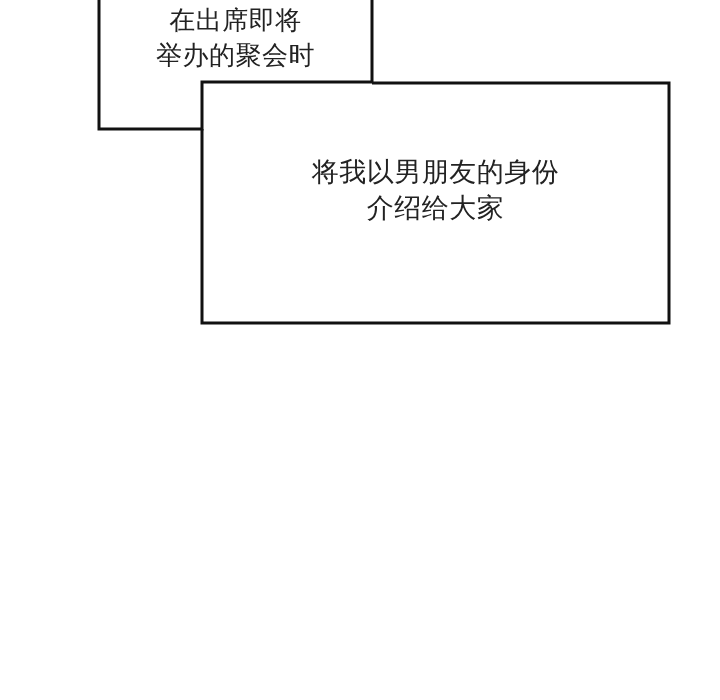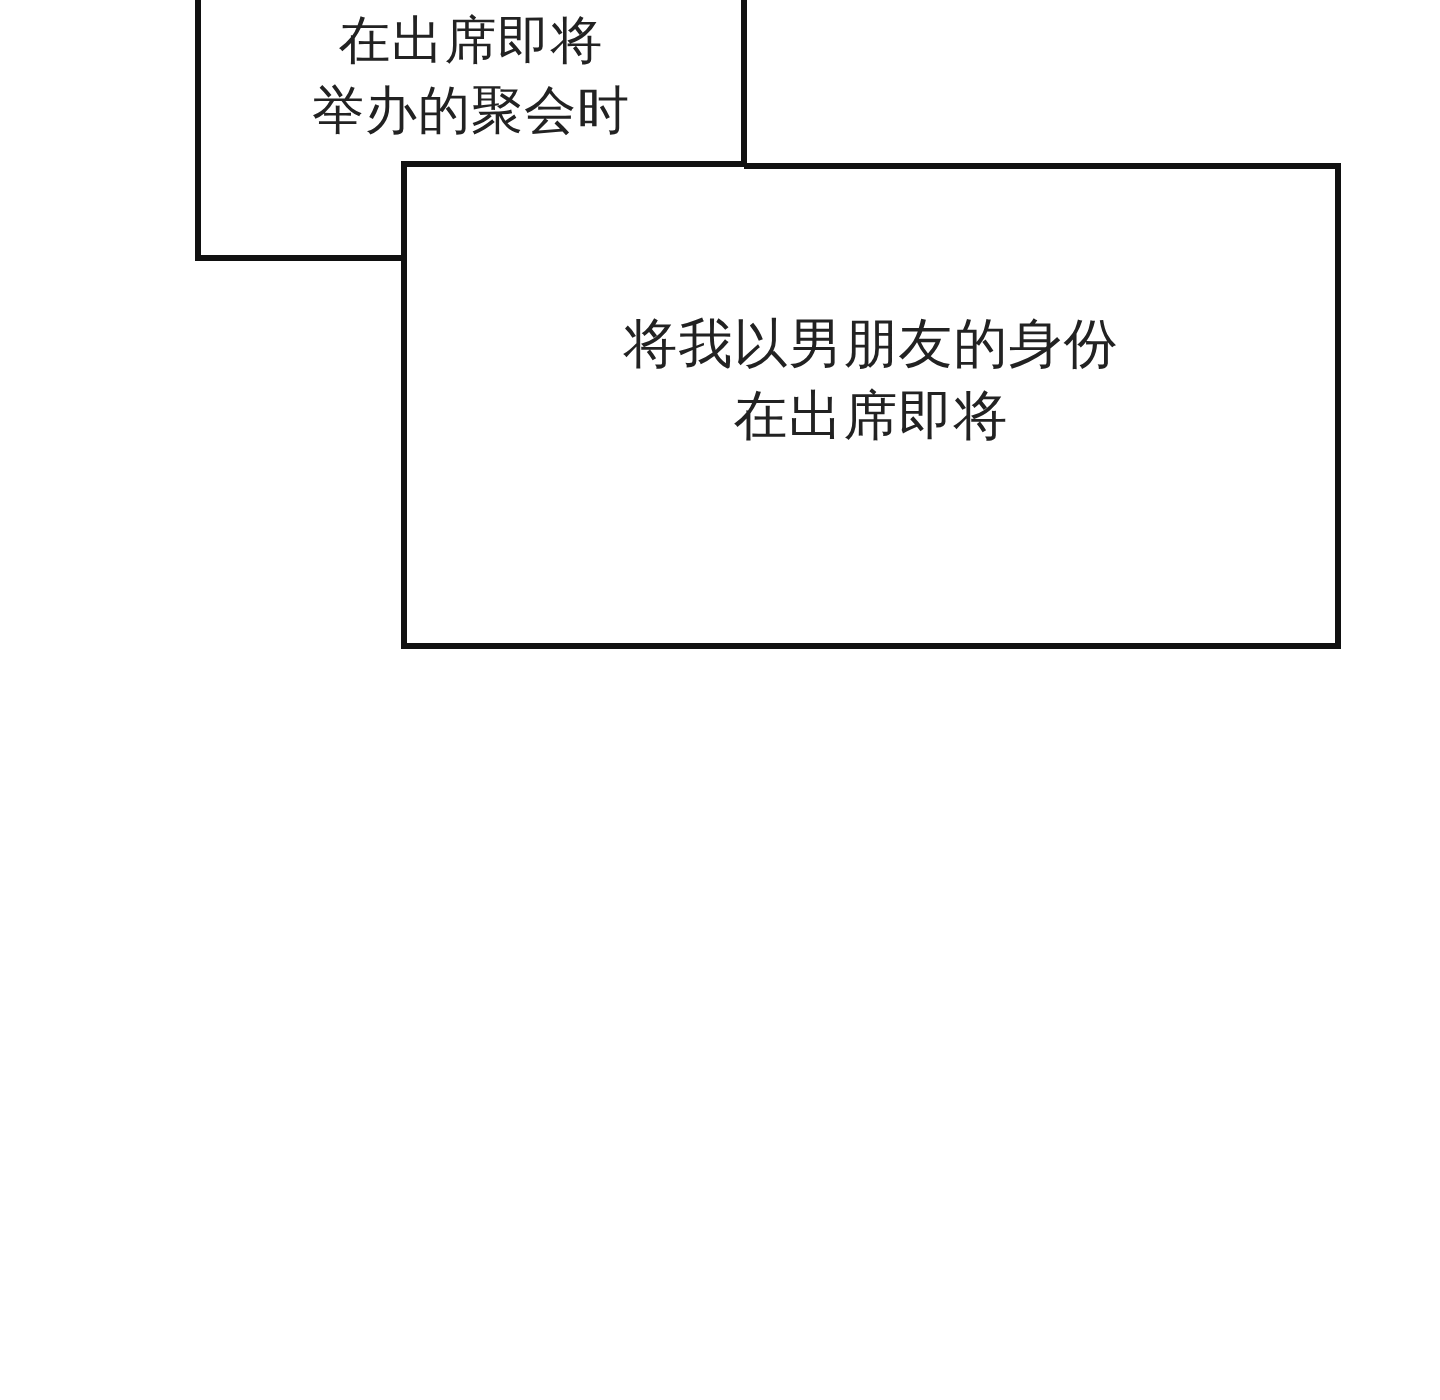--- a/index.html
+++ b/index.html
@@ -65,15 +65,15 @@
 
     <path id="bubble-1-outline" fill="none" stroke="#111111" stroke-width="3" stroke-linejoin="miter" stroke-linecap="butt" d="M 372,0 L 372,82 L 202,82 L 202,129 L 99,129 L 99,0"></path>
 
     <path id="bubble-2-outline" fill="none" stroke="#111111" stroke-width="3" stroke-linejoin="miter" stroke-linecap="butt" d="M 202,129 L 202,323 L 669,323 L 669,83 L 372,83"></path>
   </svg>
 
   <div id="bubble-1-text" class="bubble-text">在出席即将
 举办的聚会时</div>
 
   <div id="bubble-2-text" class="bubble-text">将我以男朋友的身份
-在出席即将</div>
+介绍给大家</div>
 
 </div>
 
 </body></html>

